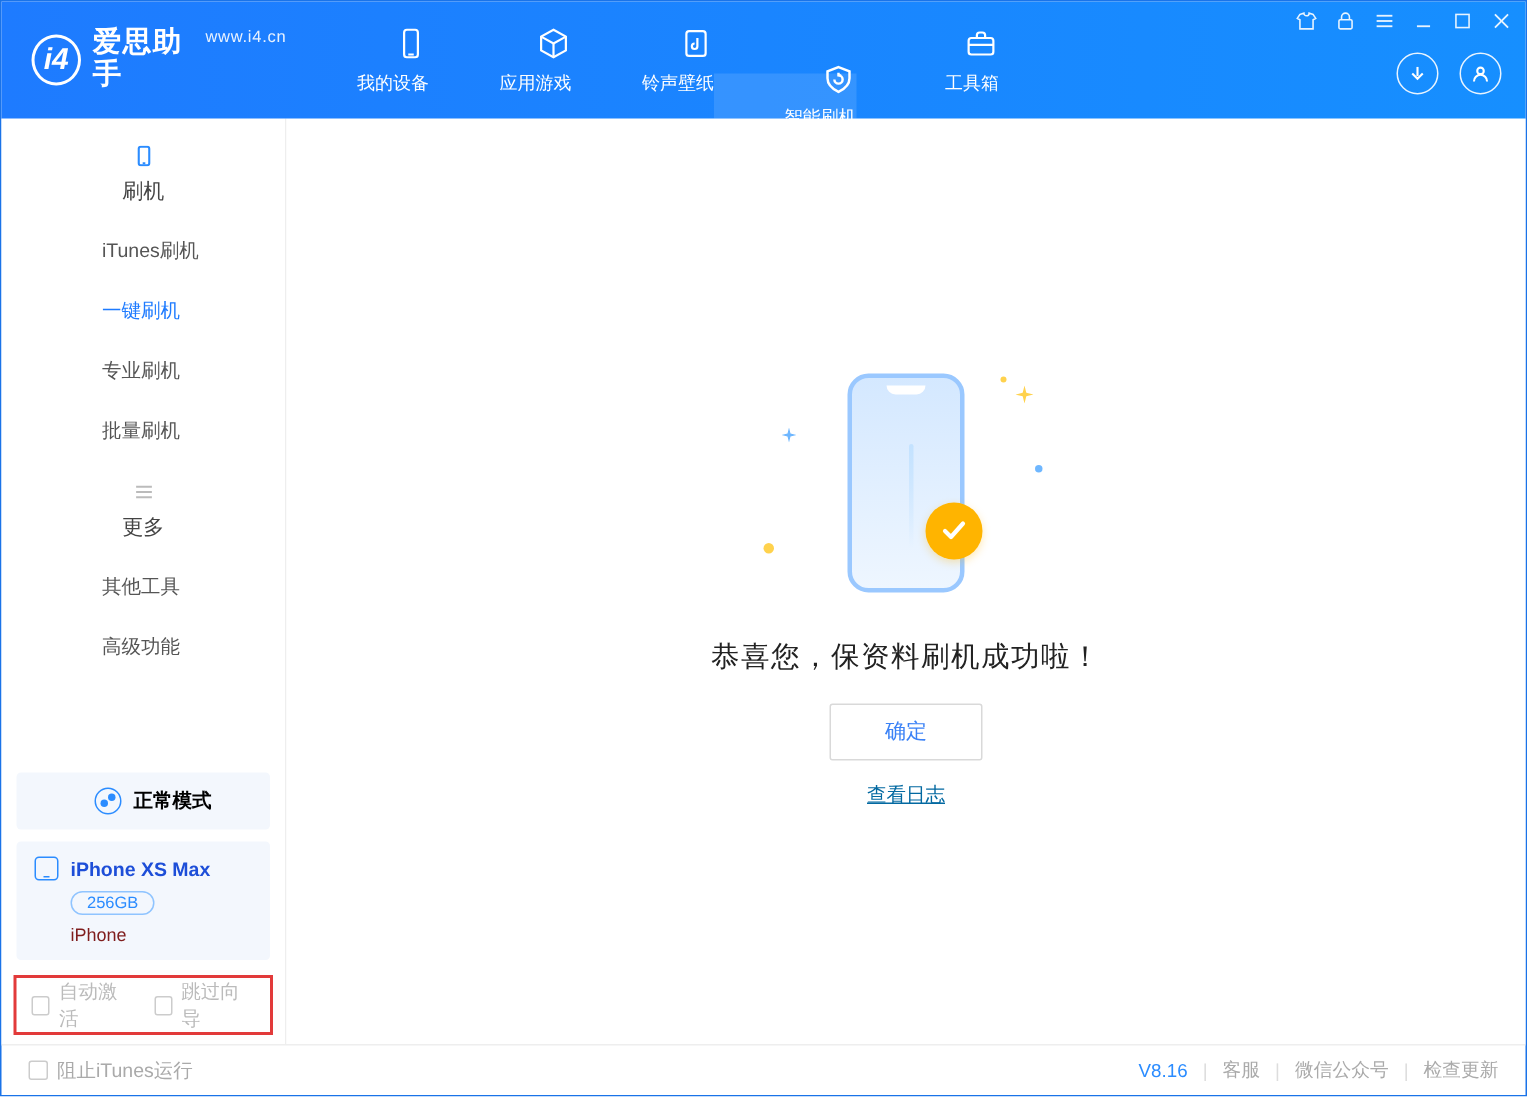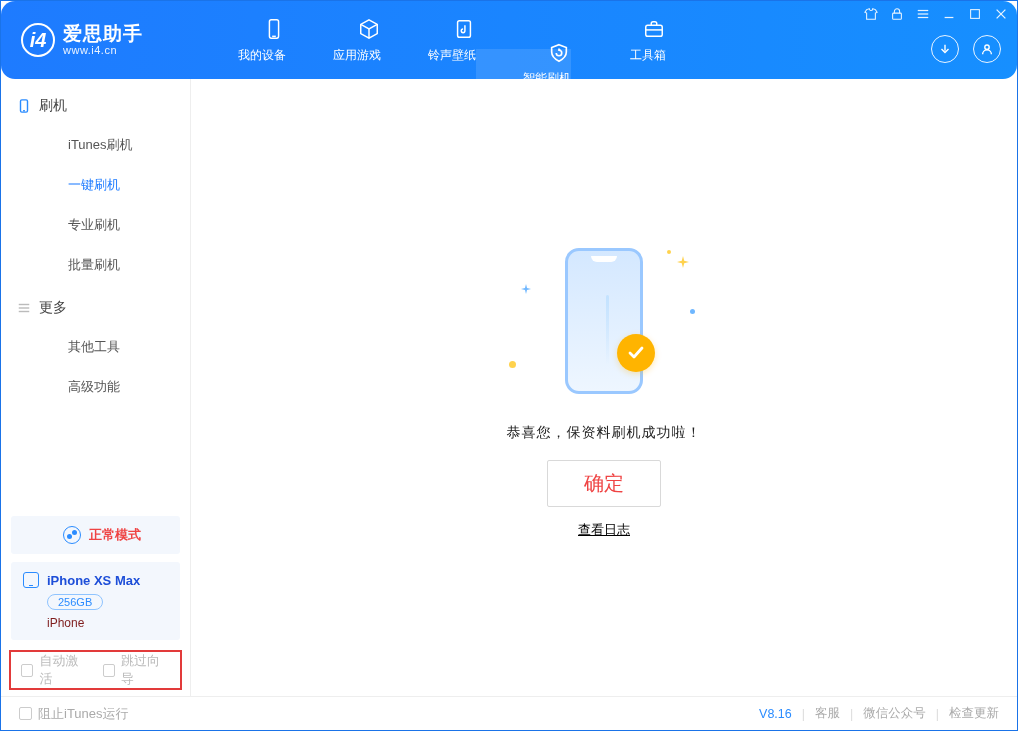--- a/index.html
+++ b/index.html
@@ -19,21 +19,20 @@
   position: relative;
 }
 
 .header {
   height: 78px;
   background: linear-gradient(to right, #1e7bff, #168fff);
   color: #fff;
   display: flex;
   align-items: stretch;
   position: relative;
-  border-radius: 14px;
 }
 .brand {
   width: 190px;
   display: flex;
   align-items: center;
   padding-left: 20px;
 }
 .brand-logo {
   width: 34px;
   height: 34px;
@@ -42,21 +41,21 @@
   display: flex;
   align-items: center;
   justify-content: center;
   font-weight: bold;
   font-size: 20px;
   font-style: italic;
   margin-right: 8px;
 }
 .brand-text {
   display: flex;
-  flex-direction: column;
+  flex-direction: row;
   line-height: 1.1;
 }
 .brand-title { font-size: 19px; font-weight: bold; letter-spacing: 1px; }
 .brand-sub { font-size: 11px; opacity: .9; letter-spacing: .5px; }
 .topnav {
   flex: 1;
   display: flex;
 }
 .topnav-item {
   width: 95px;
@@ -125,20 +124,21 @@
   background: #fff;
 }
 .sb-scroll { flex: 1; overflow: auto; padding-top: 4px; }
 .sb-group-head {
   display: flex;
   align-items: center;
   gap: 8px;
   padding: 14px 16px 10px 16px;
   color: #444;
   font-size: 14px;
+  flex-direction: column;
 }
 .sb-group-icon { color: #2b8cff; display:flex; }
 .sb-item {
   padding: 10px 0 10px 48px;
   font-size: 13px;
   color: #555;
   cursor: pointer;
   line-height: 20px;
   margin-left: 19px;
 }
@@ -154,21 +154,21 @@
   border-radius: 3px;
   padding: 10px 12px;
   color: #333;
 }
 .sb-mode {
   display: flex;
   align-items: center;
   gap: 8px;
   font-size: 13px;
   font-weight: 600;
-  color: #ef4444;
+  color: #000000;
   padding-left: 40px;
 }
 .mode-ic {
   width: 18px;
   height: 18px;
   border-radius: 50%;
   border: 1.5px solid #2b8cff;
   display: inline-flex;
   align-items: center;
   justify-content: center;
@@ -262,35 +262,35 @@
 .check-badge svg{width:20px;height:20px;}
 .sparkle{position:absolute;width:10px;height:10px;}
 .sparkle svg{width:100%;height:100%;}
 .sparkle.s1{left:32px;top:46px;}
 .sparkle.s2{right:30px;top:20px;width:12px;height:12px;}
 .dot{position:absolute;width:7px;height:7px;background:#ffd24d;border-radius:50%;}
 .dot.d1{left:20px;bottom:38px;}
 .dot.d2{right:24px;bottom:92px;width:5px;height:5px;background:#6fb7ff;}
 .dot.d3{right:48px;top:14px;width:4px;height:4px;background:#ffd24d;}
 .msg {
-  font-size: 14px;
+  font-size: 19px;
   color:#222;
   letter-spacing: 1px;
 }
 .btn-ok{
   border:1px solid #d9d9d9;
   background:#fff;
   padding:9px 36px;
-  font-size:20px;
-  color:#ef4444;
+  font-size:14px;
+  color:#3b82f6;
   border-radius:2px;
   cursor:pointer;
 }
 .link-log{
-  color:#000000;
+  color:#0369a1;
   font-size:13px;
   text-decoration:underline;
   cursor:pointer;
   margin-top:-4px;
 }
 
 .statusbar{
   height:34px;
   border-top:1px solid #eee;
   display:flex;

